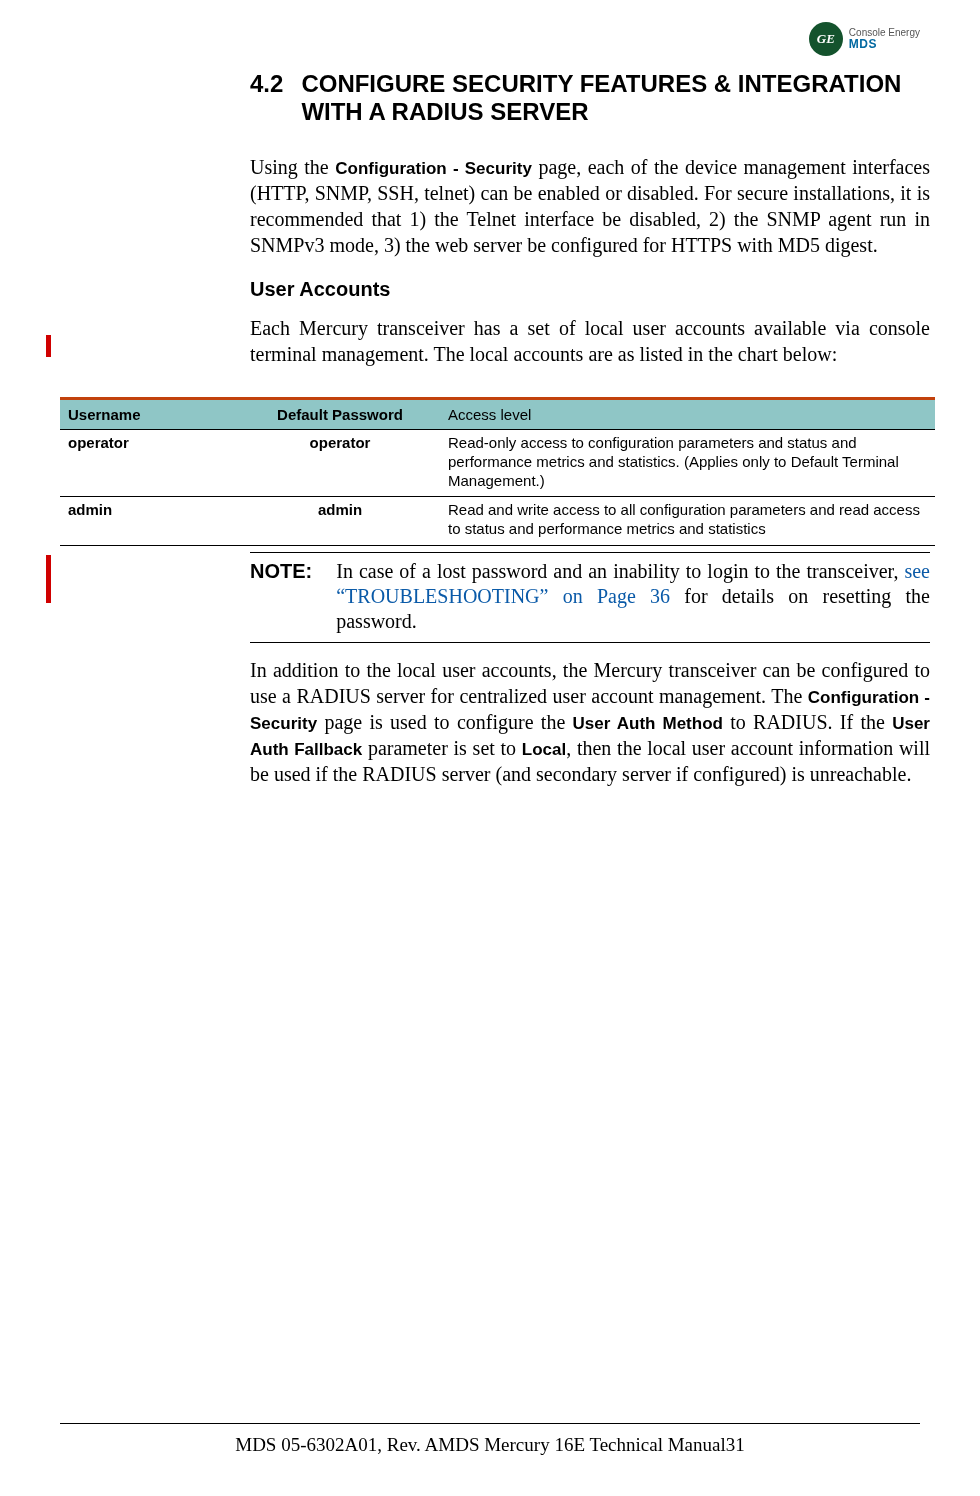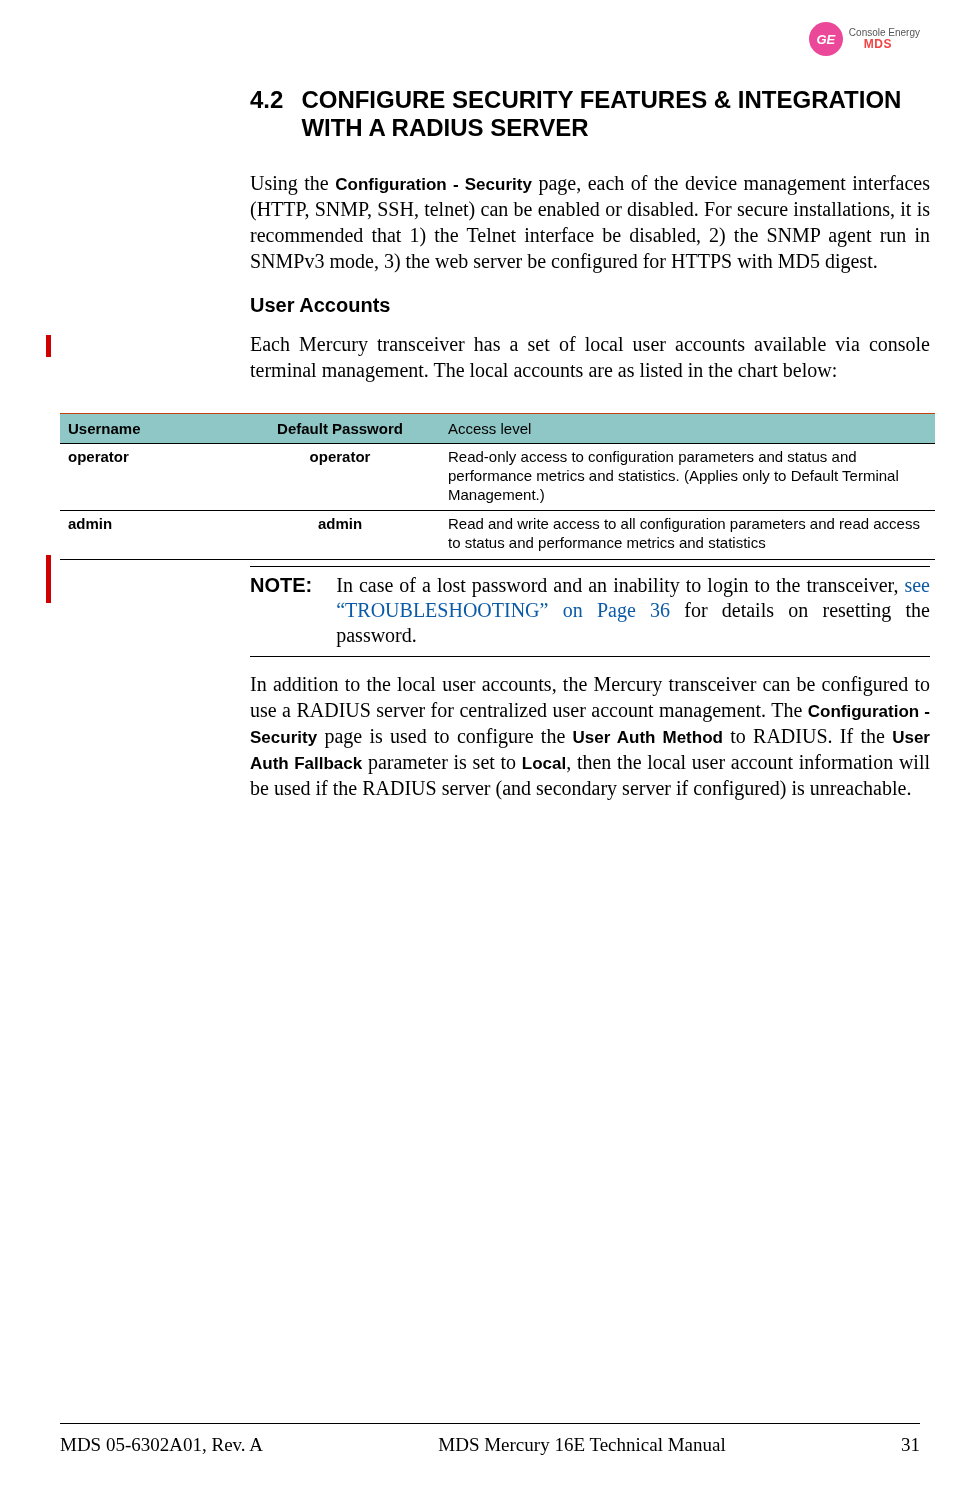--- a/index.html
+++ b/index.html
@@ -17,40 +17,40 @@
     top: 22px;
     right: 60px;
     display: flex;
     align-items: center;
     gap: 6px;
   }
   .ge-circle {
     width: 34px;
     height: 34px;
     border-radius: 50%;
-    background: #ec4899;
+    background: #14532d;
     display: flex;
     align-items: center;
     justify-content: center;
     color: #fff;
-    font-family: Liberation Sans, sans-serif;
+    font-family: Liberation Serif, serif;
     font-style: italic;
     font-size: 13px;
     font-weight: bold;
   }
   .logo-text {
     font-family: Arial, Helvetica, sans-serif;
     font-size: 10px;
     line-height: 1.1;
     color: #555;
   }
-  .logo-text .mds { font-size: 12px; font-weight: bold; color: #ef4444; letter-spacing: 0.5px; margin-left: 15px;}
+  .logo-text .mds { font-size: 12px; font-weight: bold; color: #0369a1; letter-spacing: 0.5px;}
   .content {
     margin-left: 190px;
-    margin-top: 56px;
+    margin-top: 40px;
     width: 680px;
   }
   .section-heading {
     font-family: Arial, Helvetica, sans-serif;
     font-weight: bold;
     font-size: 24px;
     display: flex;
     gap: 18px;
     margin-bottom: 28px;
   }
@@ -87,21 +87,21 @@
     width: 875px;
     font-family: Arial, Helvetica, sans-serif;
     font-size: 15px;
     border-collapse: collapse;
   }
   .table-wrap th {
     background: #8fc6c6;
     text-align: left;
     font-weight: bold;
     padding: 6px 8px;
-    border-top: 1px solid #c2410c;
+    border-top: 3px solid #c2410c;
     border-bottom: 1px solid #000;
   }
   .table-wrap td {
     padding: 4px 8px 6px 8px;
     vertical-align: top;
     border-bottom: 1px solid #000;
     line-height: 1.25;
   }
   .table-wrap .col1 { width: 180px; font-weight: bold; }
   .table-wrap .col2 { width: 200px; font-weight: bold; text-align: center; }
@@ -125,21 +125,21 @@
   .xref { color: #0a5aa8; }
   .footer {
     position: absolute;
     left: 60px;
     right: 60px;
     bottom: 40px;
     border-top: 1.5px solid #000;
     padding-top: 10px;
     font-size: 19px;
     display: flex;
-    justify-content: space-between;
+    justify-content: center;
   }
 </style>
 </head>
 <body>
 
 <div class="header-logo">
   <div class="ge-circle">GE</div>
   <div class="logo-text">
     <div>Console Energy</div>
     <div class="mds">MDS</div>

